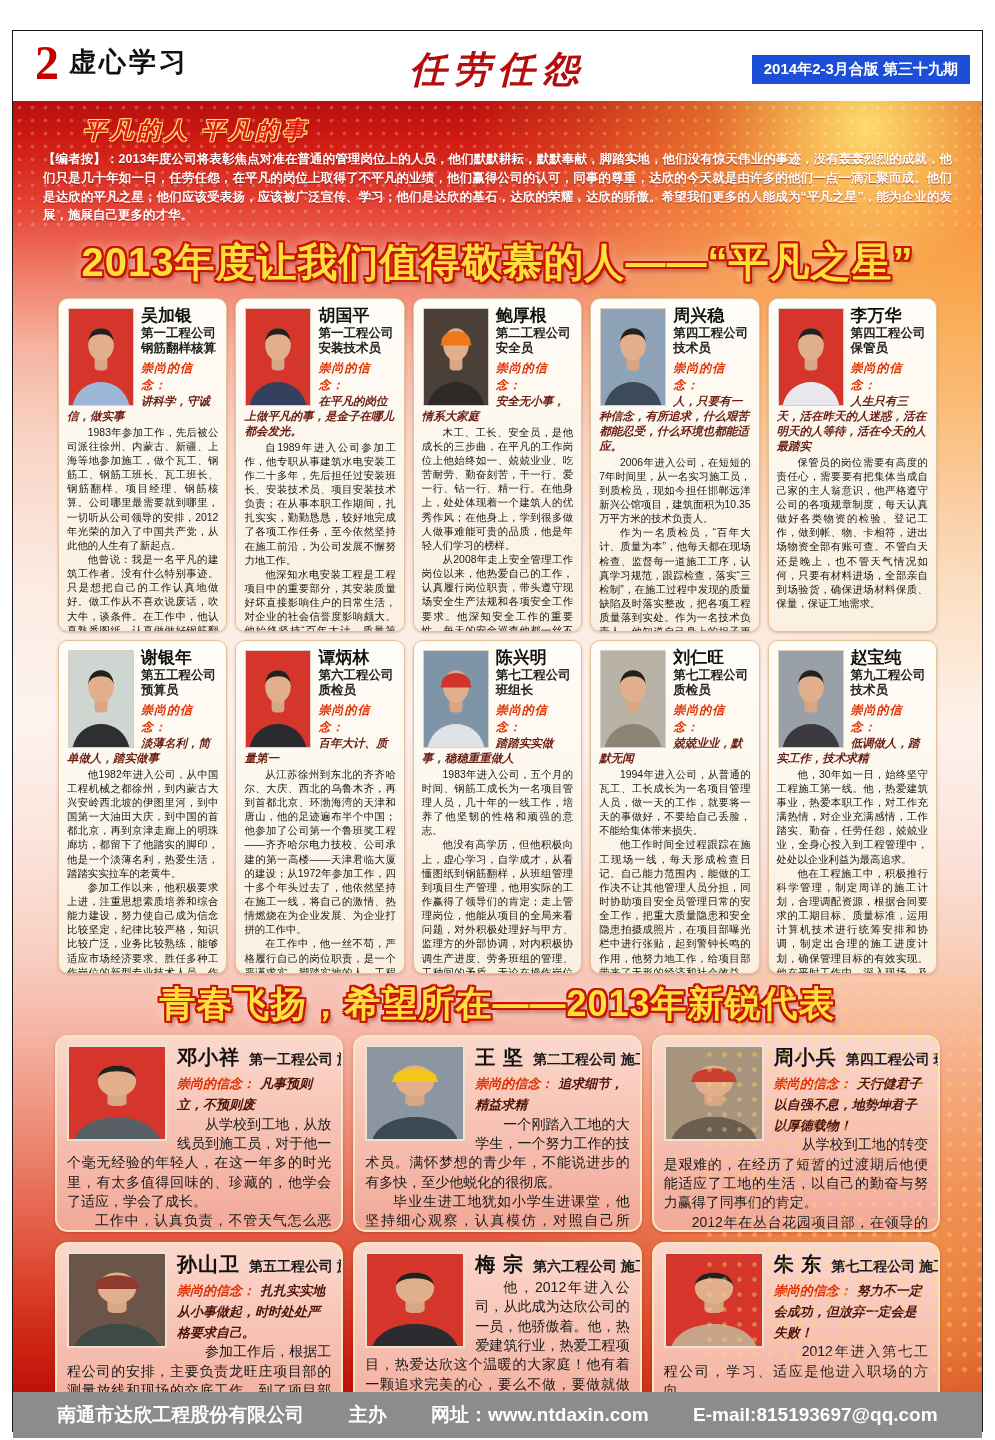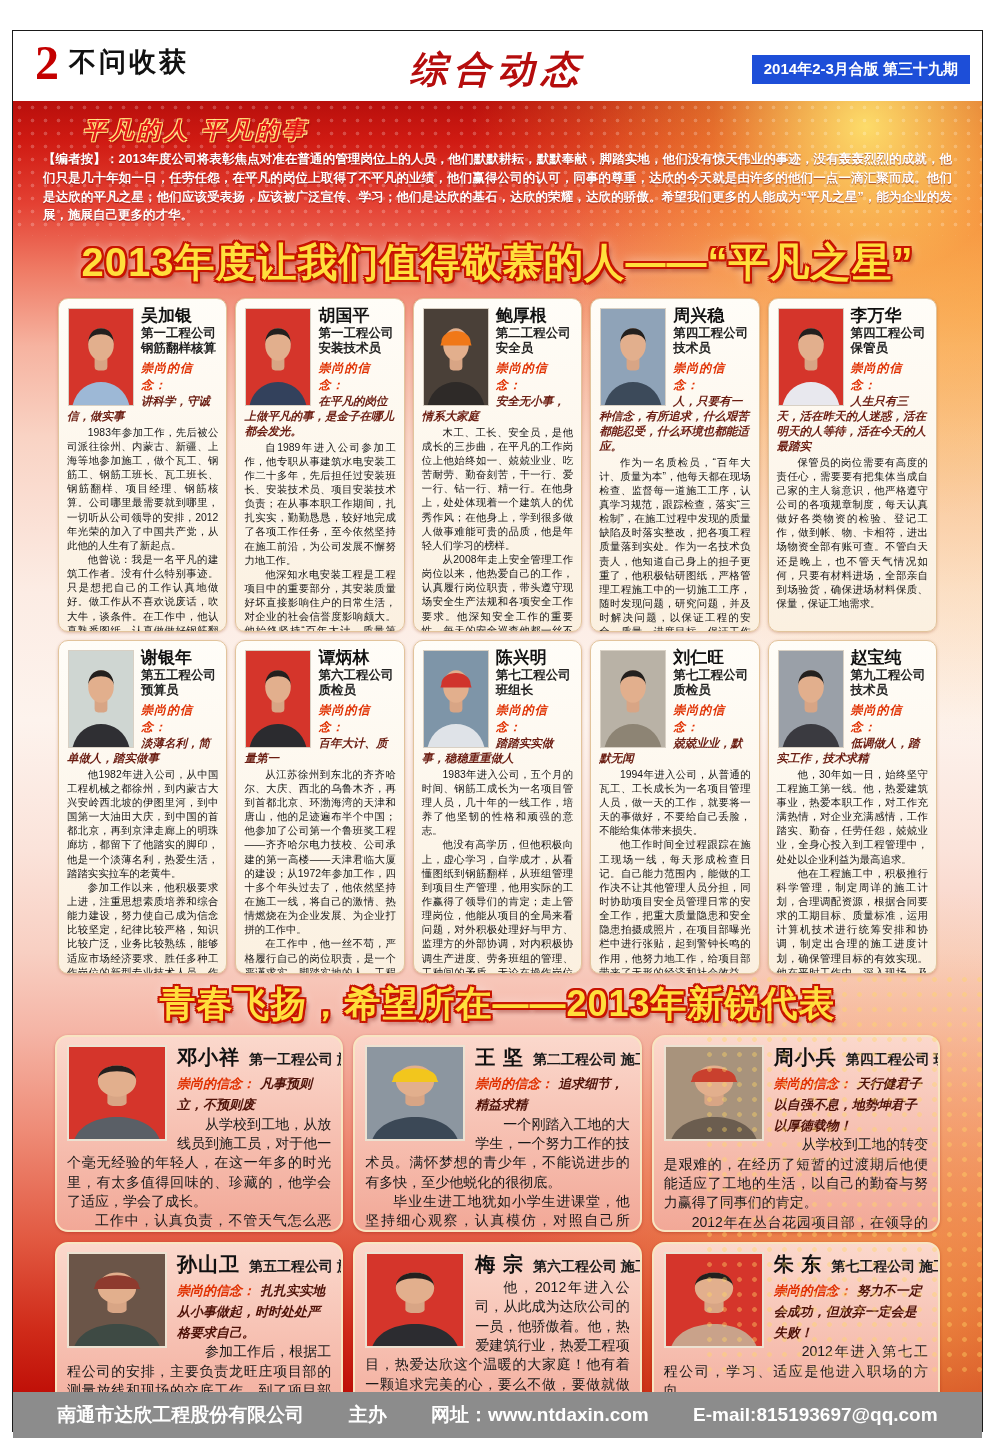--- a/index.html
+++ b/index.html
@@ -64,23 +64,23 @@
   .footer{display:flex;align-items:center;justify-content:space-evenly;background:#8c8c8c;height:46px;
     color:#fff;font-weight:bold;font-size:19px;white-space:nowrap;}
 </style>
 </head>
 <body>
 
 <div class="frame">
   <header class="masthead-row">
     <div class="page-no-group">
       <span class="page-no">2</span>
-      <span class="section-name">不问收获</span>
+      <span class="section-name">虚心学习</span>
     </div>
-    <div class="masthead">综合动态</div>
+    <div class="masthead">任劳任怨</div>
     <div class="issue-box">2014年2-3月合版 第三十九期</div>
   </header>
 
   <div class="content">
     <div class="dots-top"></div>
     <div class="dots-br"></div>
 
     <div class="intro-title">平凡的人  平凡的事</div>
     <p class="intro-text">【编者按】：2013年度公司将表彰焦点对准在普通的管理岗位上的人员，他们默默耕耘，默默奉献，脚踏实地，他们没有惊天伟业的事迹，没有轰轰烈烈的成就，他们只是几十年如一日，任劳任怨，在平凡的岗位上取得了不平凡的业绩，他们赢得公司的认可，同事的尊重，达欣的今天就是由许多的他们一点一滴汇聚而成。他们是达欣的平凡之星；他们应该受表扬，应该被广泛宣传、学习；他们是达欣的基石，达欣的荣耀，达欣的骄傲。希望我们更多的人能成为“平凡之星”，能为企业的发展，施展自己更多的才华。</p>
 
@@ -163,20 +163,21 @@
               </svg></div>
             <div class="idblock">
               <div class="name">周兴稳</div>
               <div class="org">第四工程公司</div>
               <div class="role">技术员</div>
               <div class="belief-label">崇尚的信念：</div>
               <div class="motto">人，只要有一种信念，有所追求，什么艰苦都能忍受，什么环境也都能适应。</div>
             </div>
           </div>
           <div class="body">
+            <p>2006年进入公司，在短短的7年时间里，从一名实习施工员，到质检员，现如今担任邯郸远洋新兴公馆项目，建筑面积为10.35万平方米的技术负责人。</p>
             <p>作为一名质检员，“百年大计、质量为本”，他每天都在现场检查、监督每一道施工工序，认真学习规范，跟踪检查，落实“三检制”，在施工过程中发现的质量缺陷及时落实整改，把各项工程质量落到实处。作为一名技术负责人，他知道自己身上的担子更重了，他积极钻研图纸，严格管理工程施工中的一切施工工序，随时发现问题，研究问题，并及时解决问题，以保证工程的安全、质量、进度目标，保证工作质量贯穿始终，逐步培养自己工作的预见性，努力做到技术先行。</p>
           </div>
         </article>
         <article class="card s1">
           <div class="card-head">
             <div class="photo"><svg viewBox="0 0 70 100" preserveAspectRatio="none" width="100%" height="100%">
     <rect width="70" height="100" fill="#d5352b"></rect>
     <path d="M4,100 C12,68 58,68 66,100 Z" fill="#e8e8ee"></path>
     <rect x="28" y="48" width="14" height="16" rx="4" fill="#d8a585"></rect>
     <ellipse cx="35" cy="37" rx="14" ry="17" fill="#e2af8d"></ellipse>

